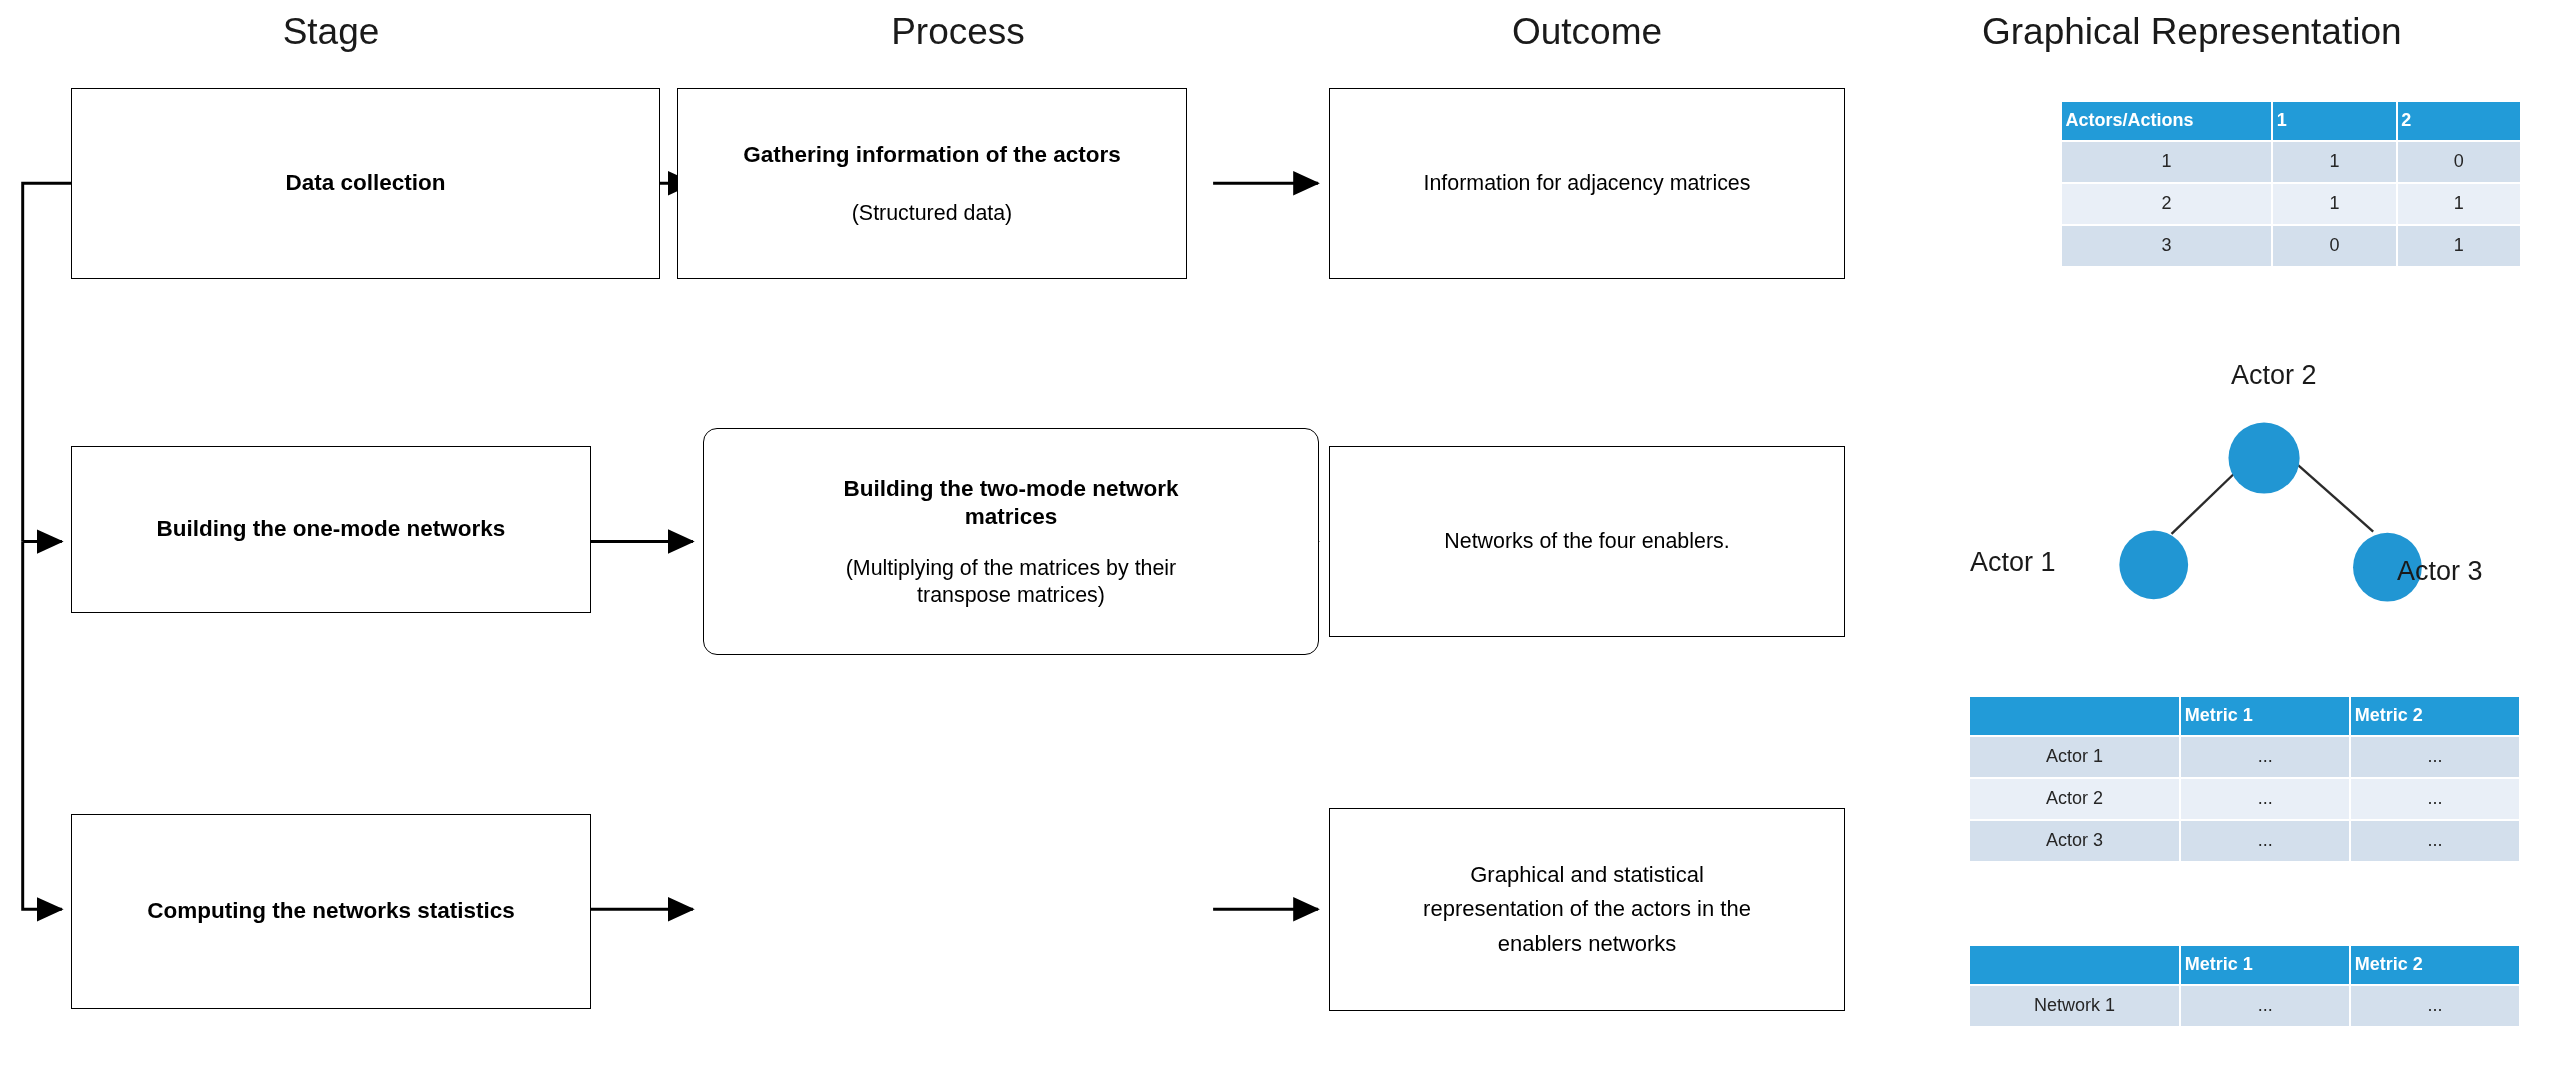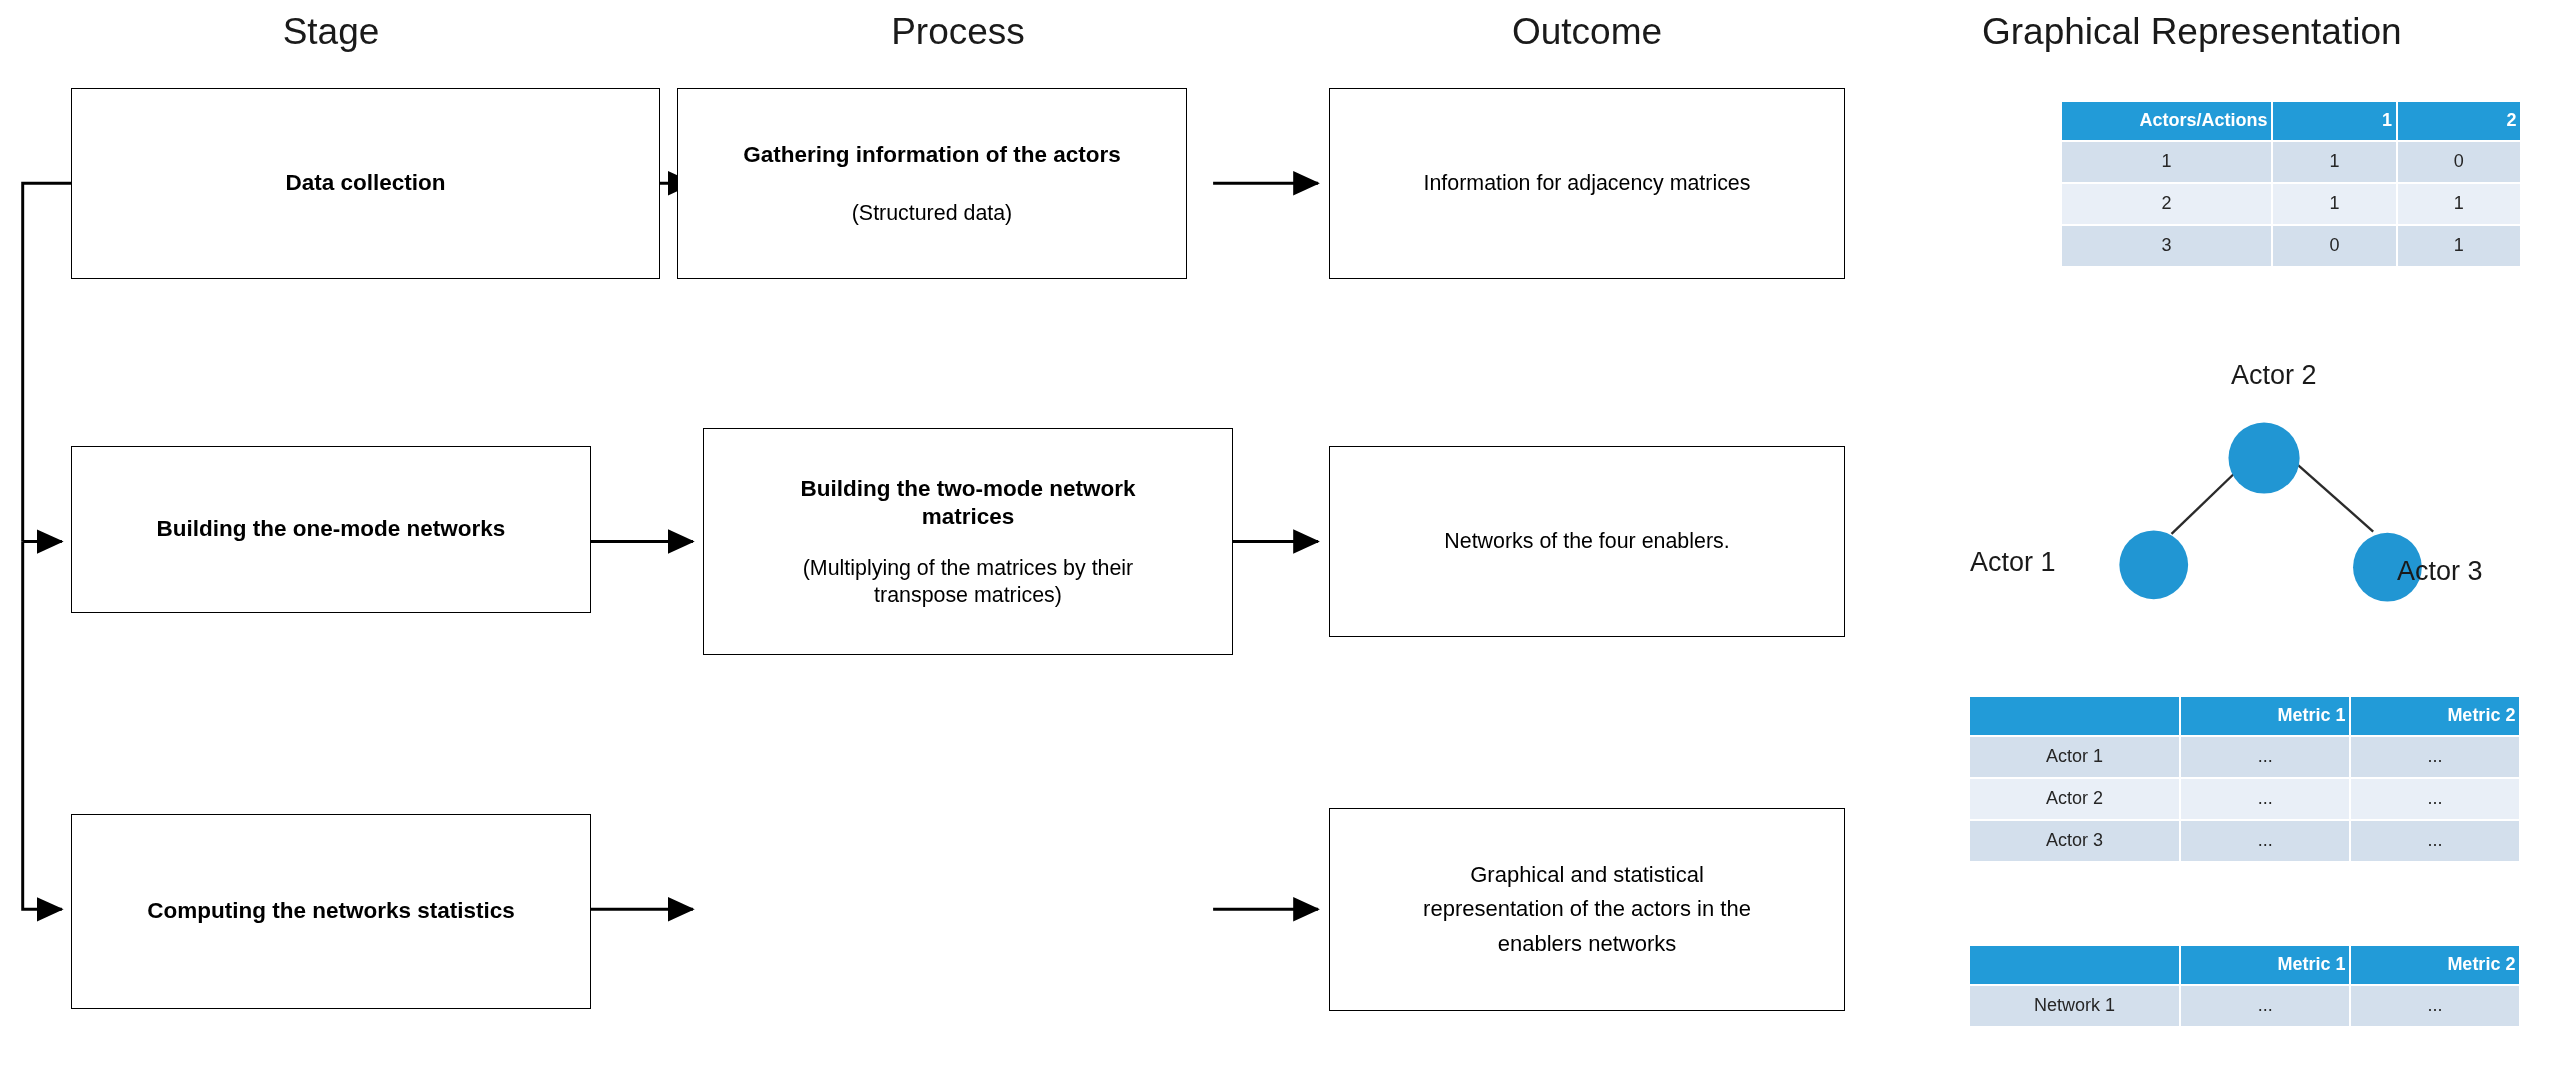--- a/index.html
+++ b/index.html
@@ -33,35 +33,35 @@
   .fbox .gap{height:31px;}
   .fbox .gap-sm{height:24px;}
   .fbox .mline{font-size:22px;line-height:1.55;}
 
   
   #box-stage-1  {left:71px;  top:88px;  width:589px; height:191px;}
   #box-proc-1   {left:677px; top:88px;  width:510px; height:191px;}
   #box-out-1    {left:1329px; top:88px;  width:516px; height:191px;}
 
   #box-stage-2  {left:71px;  top:446px;  width:520px; height:167px;}
-  #box-proc-2   {left:703px; top:428px;  width:530px; height:227px;}
+  #box-proc-2   {left:703px; top:428px;  width:616px; height:227px;border-radius:14px;}
   #box-out-2    {left:1329px; top:446px;  width:516px; height:191px;}
 
   #box-stage-3  {left:71px;  top:814px; width:520px; height:195px;}
   #box-proc-3   {left:703px; top:796px; width:510px; height:227px;}
   #box-out-3    {left:1329px; top:808px; width:516px; height:203px;}
 
   
   #connectors{position:absolute;left:0;top:0;width:1928px;height:1070px;}
 
   
   .tbl{position:absolute;border-collapse:separate;border-spacing:2.4px 2.4px;}
   .tbl th{
     background:#229BD8;color:#fff;font-weight:bold;font-size:18px;
-    padding:8.3px 3.6px;text-align:right;border:0;
+    padding:8.3px 3.6px;text-align:left;border:0;
   }
   .tbl td{
     font-size:18px;text-align:center;padding:9.5px 3.6px;color:#262626;border:0;
   }
   .tbl tr.r-odd  td{background:#D3DFEC;}
   .tbl tr.r-even td{background:#E9EFF7;}
   .tbl th.blank{background:#229BD8;}
 
   #tbl-adj      {left:2060px; top:100px;  width:462px;}
   #tbl-adj th:first-child{width:202px;}

